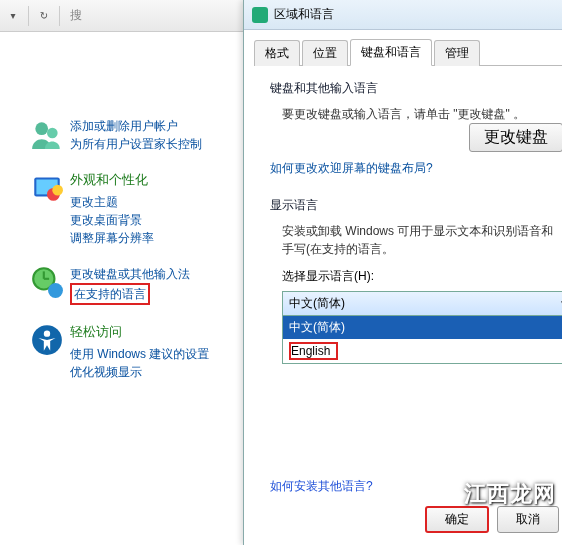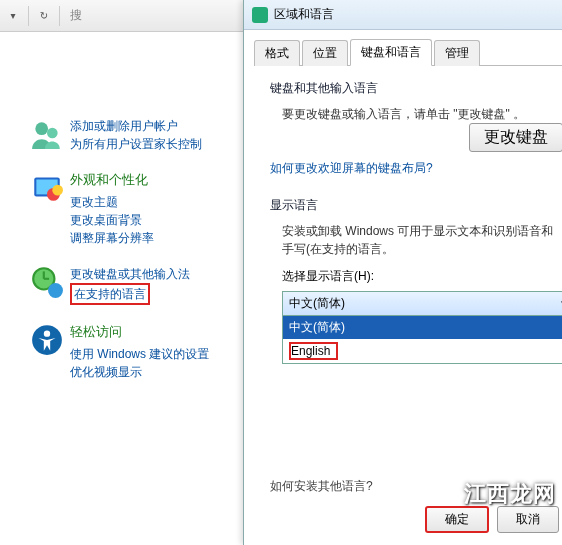--- a/index.html
+++ b/index.html
@@ -35,21 +35,21 @@
   .clear { clear:both; }
   
   .dropdown { position:relative; margin-top:6px; margin-left:12px; width: 294px; }
   .dd-sel { border:1px solid #7a9; background:linear-gradient(#e8f3ff,#cce3ff); padding:3px 6px; display:flex; justify-content:space-between; align-items:center; cursor:pointer; }
   .dd-sel .caret { font-size:10px; color:#333; }
   .dd-list { border:1px solid #7a9; border-top:none; background:#fff; }
   .dd-item { padding:3px 6px; cursor:pointer; }
   .dd-item.hl { background:#1a5fb4; color:#fff; }
   .redbox2 { border:2px solid #d22; display:inline-block; padding:0 6px 0 0; }
   
-  .bottom-link { position:absolute; bottom:50px; left:26px; color:#404040; cursor:pointer; }
+  .bottom-link { position:absolute; bottom:50px; left:26px; color:#1d4ed8; cursor:pointer; }
   .dlg-btns { position:absolute; bottom:12px; right:10px; display:flex; gap:8px; }
   .dlg-btn { padding:3px 18px; background:linear-gradient(#fafafa,#e6e6e6); border:1px solid #999; border-radius:3px; cursor:pointer; font-size:12px; }
   .dlg-btn.red { border:2px solid #d22; }
   
   .watermark { position:absolute; right:6px; bottom:36px; font-size:22px; font-weight:bold; color:#fff; text-shadow: 0 0 4px rgba(0,0,0,.6), 1px 1px 2px rgba(0,0,0,.8); pointer-events:none; letter-spacing:1px; }
 </style>
 </head>
 <body>
 
 <div class="top-bar">

